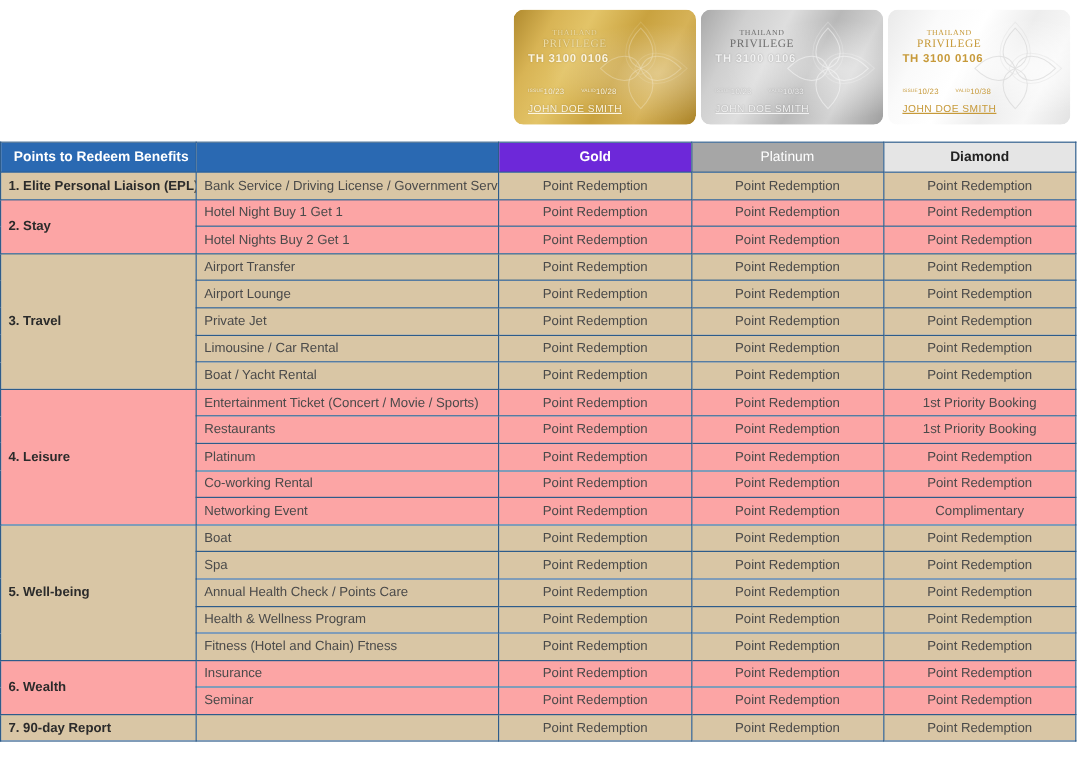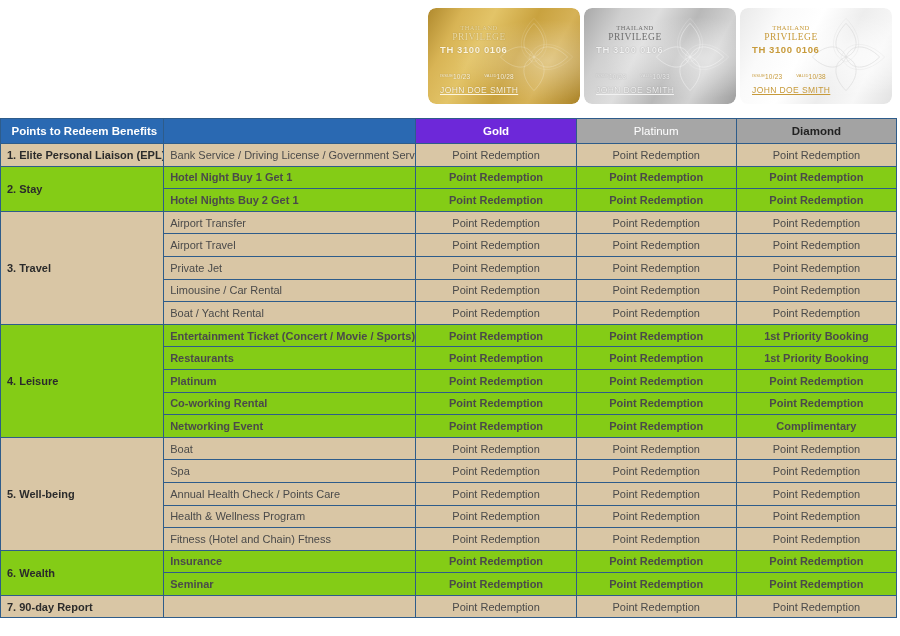--- a/index.html
+++ b/index.html
@@ -186,31 +186,31 @@
   }
   th.h-plat {
     background: #a6a6a6;
     color: #ffffff;
     font-weight: normal;
     text-align: center;
     height: 25px;
     font-size: 11.5px;
   }
   th.h-diam {
-    background: #a3a3a3;
+    background: #e5e5e5;
     color: #222222;
     font-weight: bold;
     text-align: center;
     height: 25px;
     font-size: 11.5px;
   }
 
   
   tr.band-dark td  { background: #d9c6a5; }
-  tr.band-light td { background: #84cc16; font-weight: bold; }
+  tr.band-light td { background: #fca5a5; }
 
   td.cat {
     font-weight: bold;
     color: #2b2b2b;
     text-align: left;
     font-size: 11px;
   }
   td.item {
     text-align: left;
     color: #4a4a4a;
@@ -336,21 +336,21 @@
           <td class="val">Point Redemption</td>
         </tr>
         <tr class="band-dark">
           <td class="cat" rowspan="5">3. Travel</td>
           <td class="item">Airport Transfer</td>
           <td class="val">Point Redemption</td>
           <td class="val">Point Redemption</td>
           <td class="val">Point Redemption</td>
         </tr>
         <tr class="band-dark">
-          <td class="item">Airport Travel</td>
+          <td class="item">Airport Lounge</td>
           <td class="val">Point Redemption</td>
           <td class="val">Point Redemption</td>
           <td class="val">Point Redemption</td>
         </tr>
         <tr class="band-dark">
           <td class="item">Private Jet</td>
           <td class="val">Point Redemption</td>
           <td class="val">Point Redemption</td>
           <td class="val">Point Redemption</td>
         </tr>

